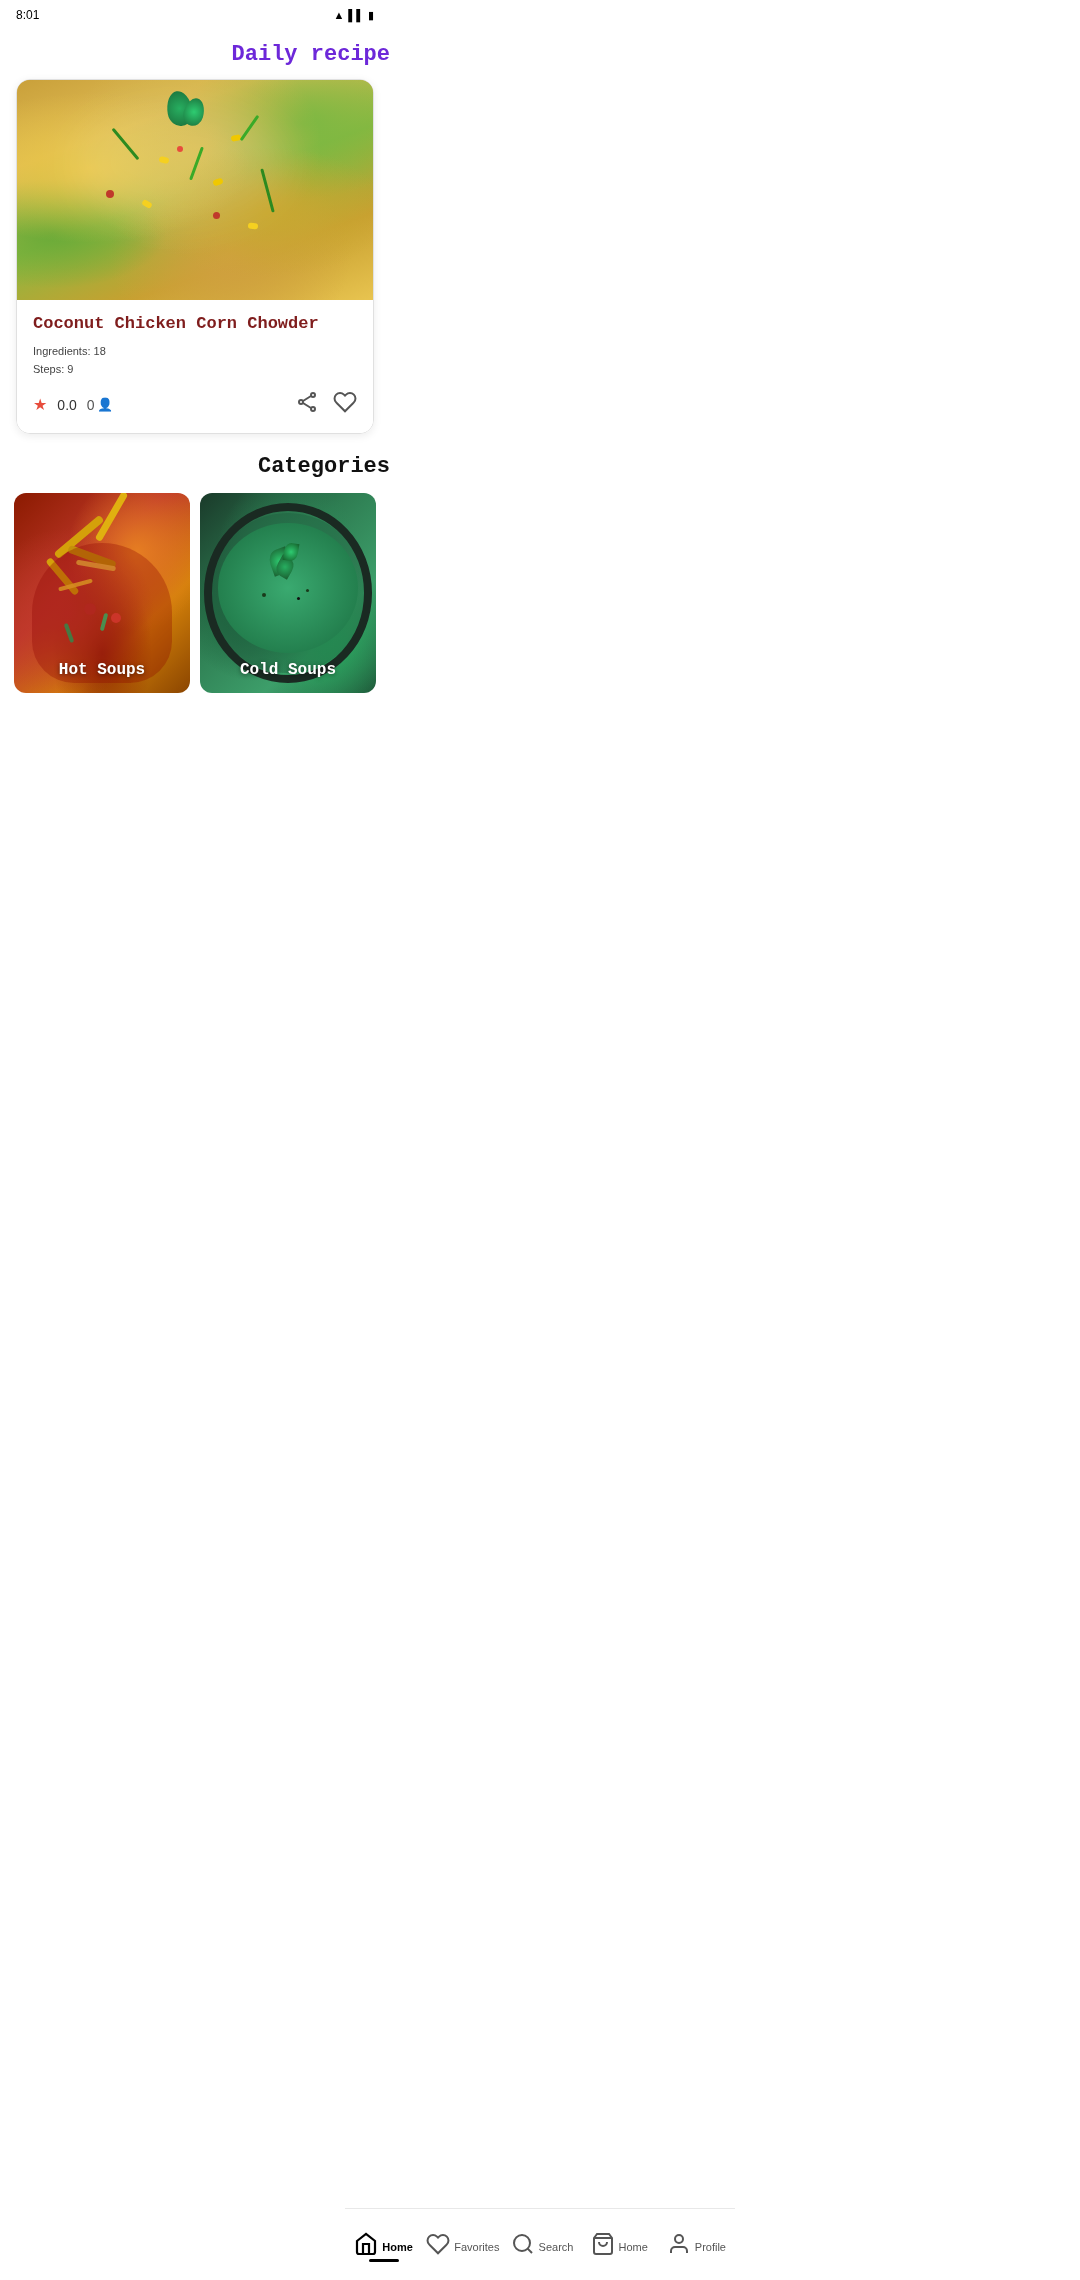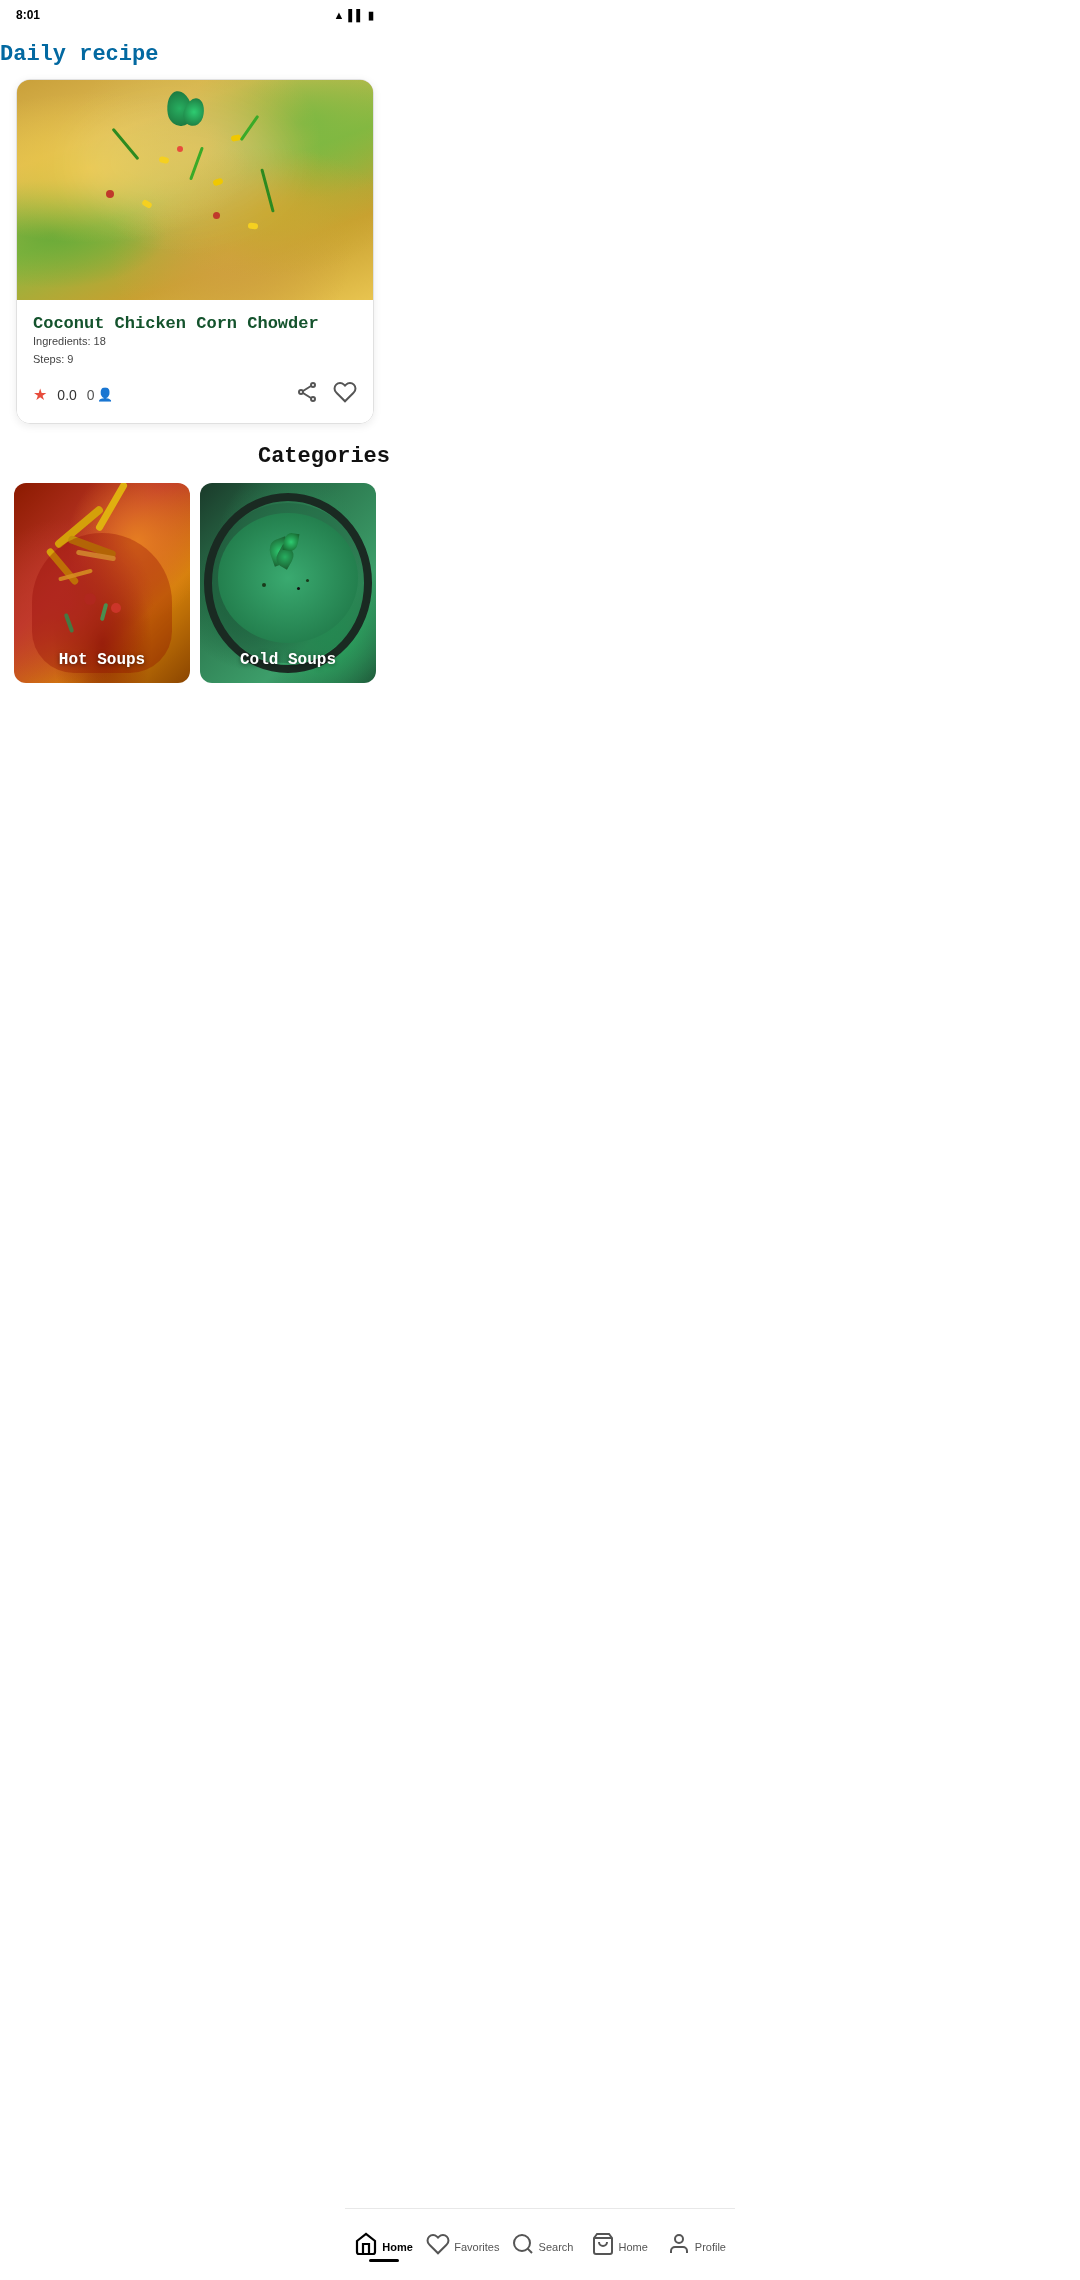--- a/index.html
+++ b/index.html
@@ -13,43 +13,43 @@
       overflow-x: hidden;
     }
 
     
     .status-bar {
       display: flex;
       justify-content: space-between;
       align-items: center;
       padding: 8px 16px 4px;
       font-size: 12px;
-      font-weight: 700;
+      font-weight: 400;
       color: #000;
     }
     .status-icons {
       display: flex;
       gap: 4px;
       align-items: center;
       font-size: 11px;
     }
 
     
     .main-content {
       padding-bottom: 80px;
     }
 
     
     .section-title {
-      text-align: left;
+      text-align: right;
       font-size: 22px;
       font-weight: 700;
       font-family: 'Courier New', monospace;
       margin: 16px 0 12px;
-      color: #0369a1;
+      color: #6d28d9;
     }
 
     
     .recipe-card {
       margin: 0 16px 20px;
       border-radius: 14px;
       border: 1px solid #e0e0e0;
       overflow: hidden;
       box-shadow: 0 2px 8px rgba(0,0,0,0.08);
     }
@@ -109,22 +109,22 @@
       height: 8px;
     }
 
     .recipe-info {
       padding: 14px 16px;
       background: #fff;
     }
     .recipe-title {
       font-size: 17px;
       font-weight: 700;
-      color: #14532d;
-      margin-bottom: 0;
+      color: #7f1d1d;
+      margin-bottom: 10px;
       font-family: 'Courier New', monospace;
     }
     .recipe-meta {
       font-size: 11px;
       color: #444;
       line-height: 1.6;
       margin-bottom: 12px;
     }
     .recipe-actions {
       display: flex;

